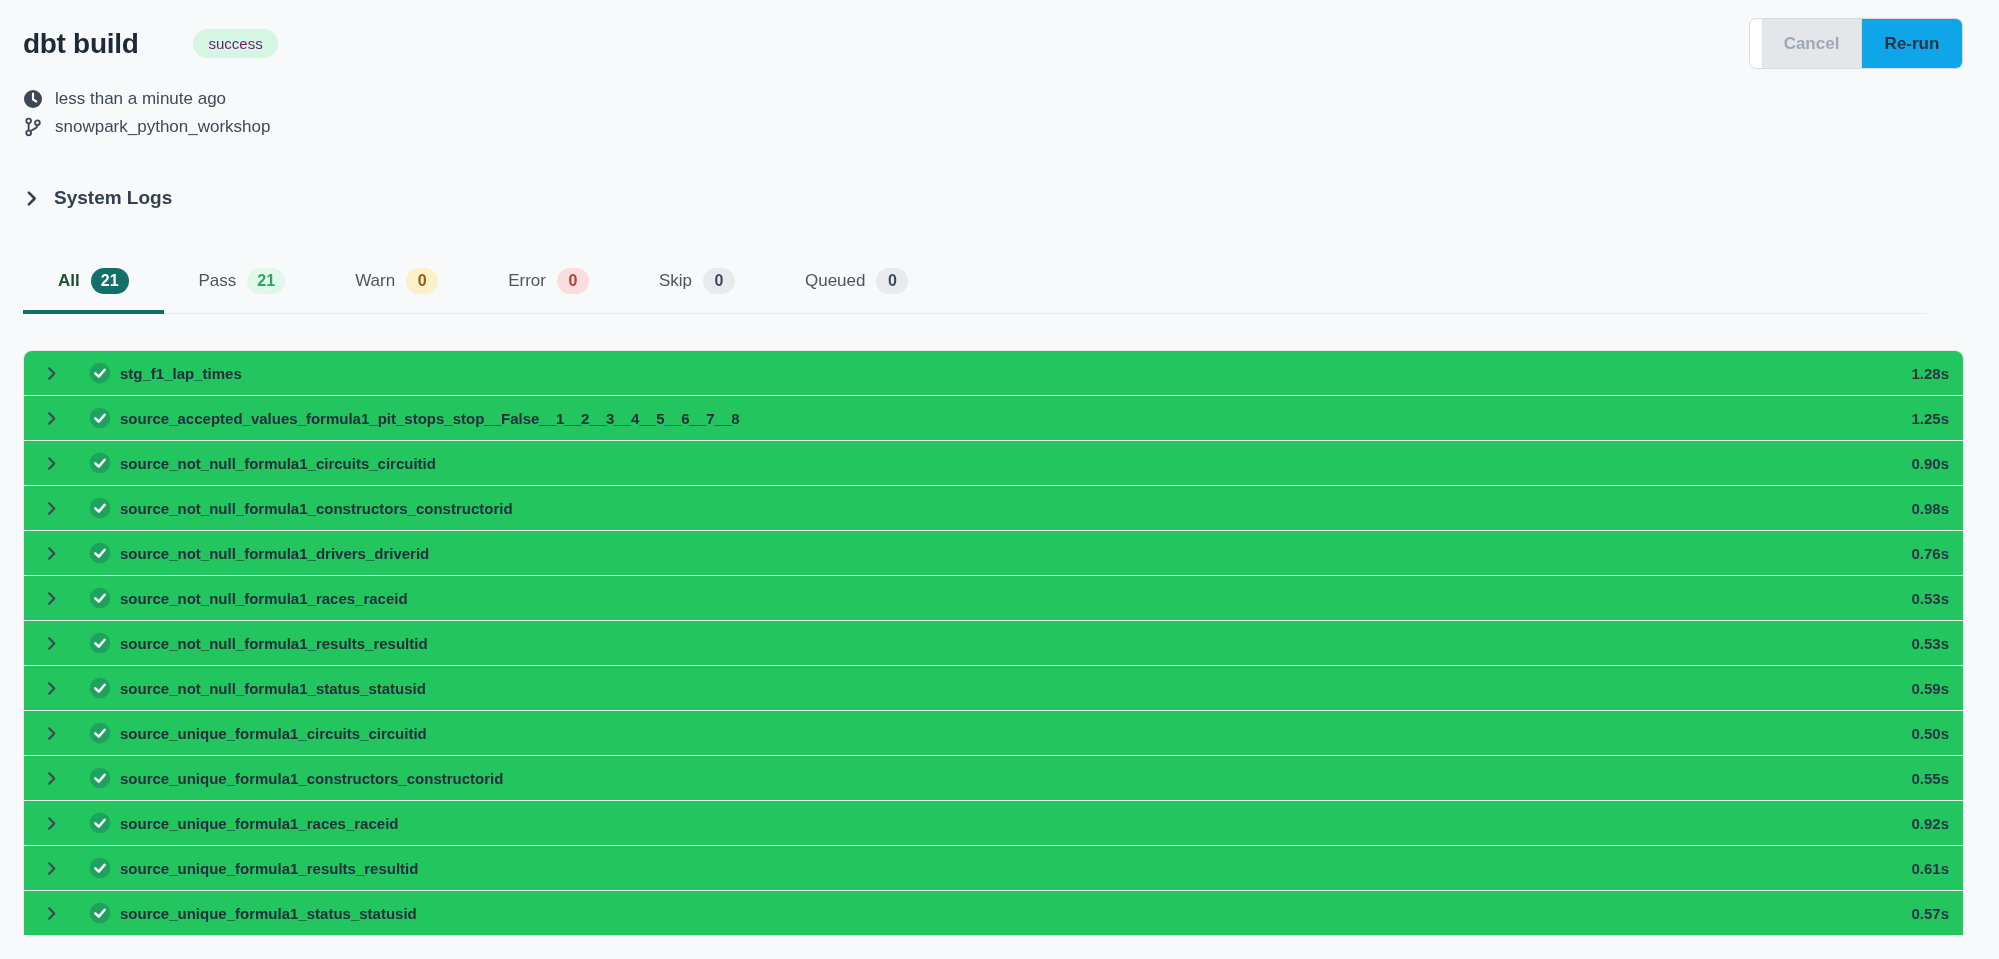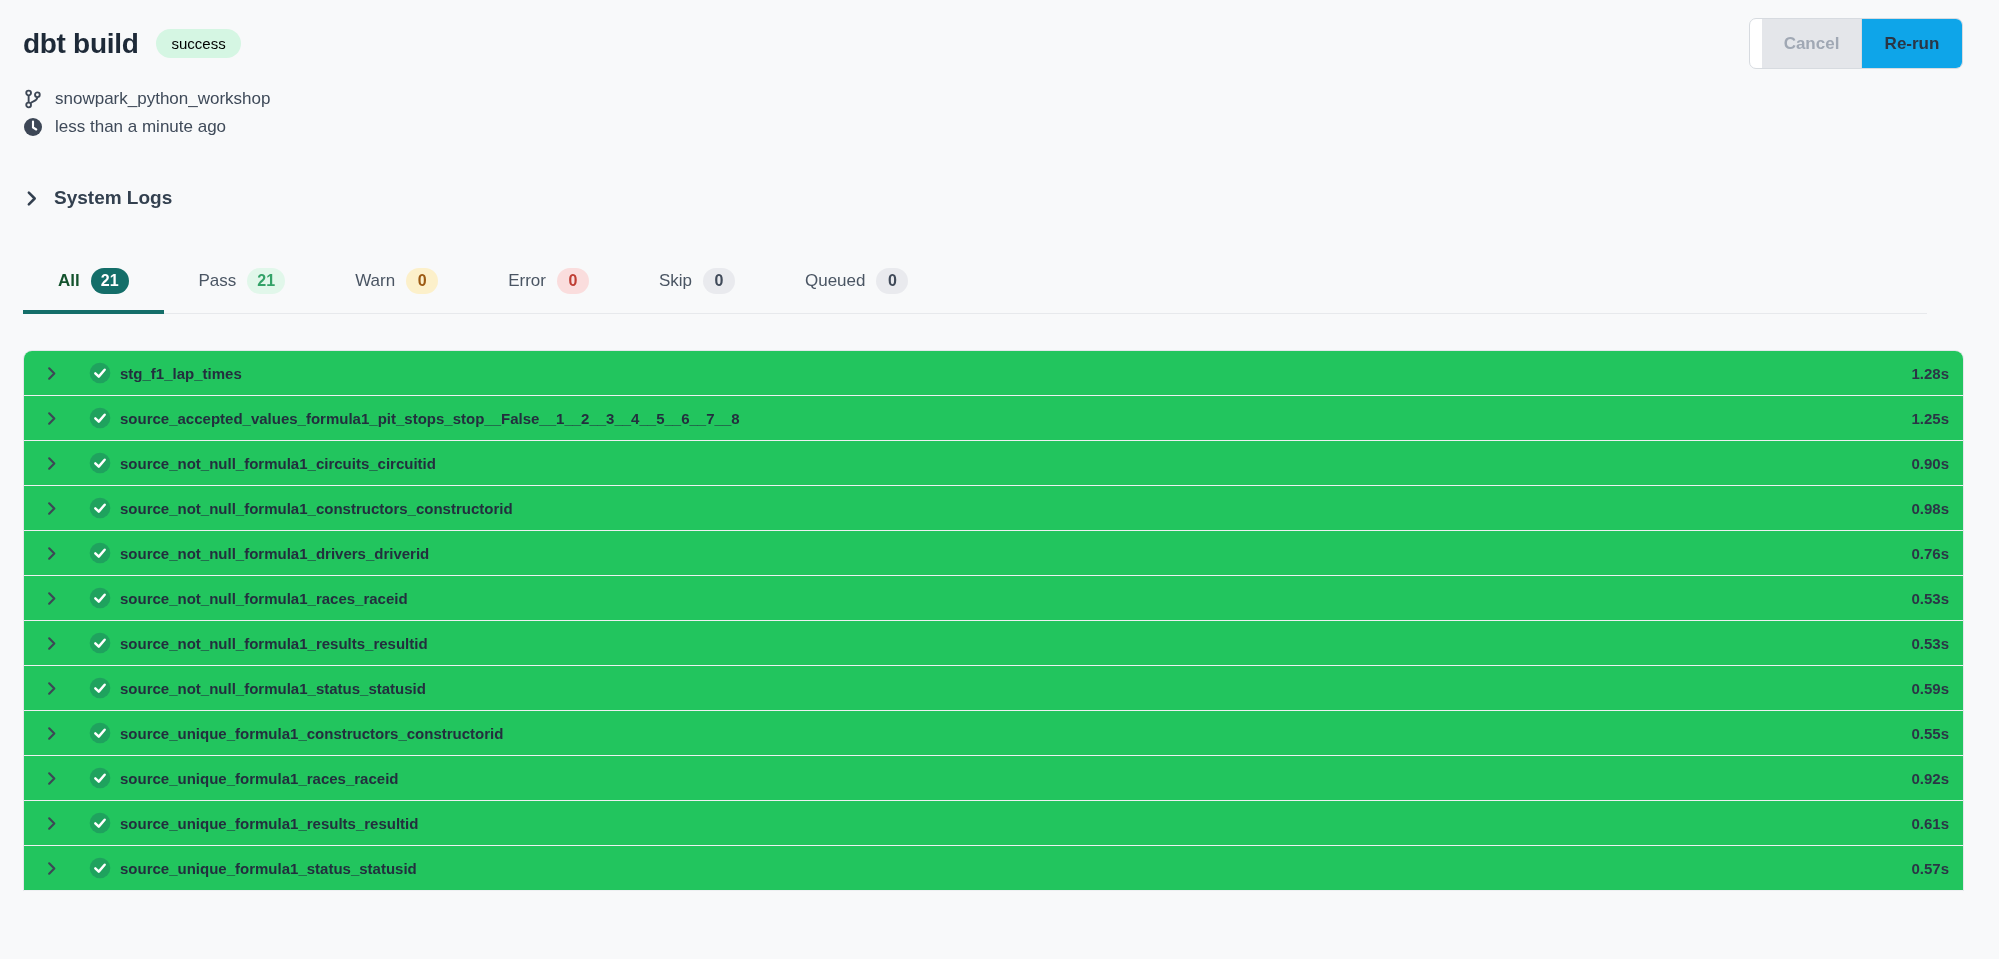--- a/index.html
+++ b/index.html
@@ -7,25 +7,25 @@
   body {
     font-family:"Liberation Sans", sans-serif;
     background:#f8f9fa;
     color:#1f2b3a;
     overflow:hidden;
     position:relative;
   }
   .page { padding:18px 36px 0 23px; }
 
   
-  .header-top { display:flex; align-items:center; }
+  .header-top { display:flex; align-items:center;gap:37px; }
   .run-title { font-size:28px; font-weight:bold; color:#1e2a38; letter-spacing:-0.3px; }
   .status-badge {
     margin-left:18px;
-    background:#d5f6e3; color:#000000;
+    background:#d5f6e3; color:#701a75;
     font-size:15px; font-weight:400;
     padding:7px 15px; border-radius:16px;
     line-height:1;
     text-align:right;
   }
   .header-spacer { flex:1; }
   .btn-group {
     display:flex; border:1px solid #d7dbe0; border-radius:7px;
     overflow:hidden; background:#fff;
   }
@@ -109,35 +109,35 @@
     <span class="status-badge">success</span>
     <span class="header-spacer"></span>
     <div class="btn-group">
       <button class="btn btn-cancel">Cancel</button>
       <button class="btn btn-rerun">Re-run</button>
     </div>
   </div>
 
   <div class="meta">
     <div class="meta-row">
+      <svg width="20" height="20" viewBox="0 0 16 16">
+        <circle cx="8" cy="8" r="7.2" fill="#3d4756"></circle>
+        <path d="M8 3.6 L8 8.4 L10.6 10" stroke="#ffffff" stroke-width="1.7" fill="none" stroke-linecap="round"></path>
+      </svg>
+      <span>less than a minute ago</span>
+    </div>
+    <div class="meta-row">
       <svg width="20" height="20" viewBox="0 0 16 16" fill="none" stroke="#3d4756" stroke-width="1.5">
         <circle cx="4.5" cy="3.2" r="1.9"></circle>
         <circle cx="4.5" cy="12.8" r="1.9"></circle>
         <circle cx="11.5" cy="4.6" r="1.9"></circle>
         <path d="M4.5 5.1 L4.5 10.9 M11.5 6.5 C11.5 9.2 8 9.6 6.2 11.2"></path>
       </svg>
       <span>snowpark_python_workshop</span>
     </div>
-    <div class="meta-row">
-      <svg width="20" height="20" viewBox="0 0 16 16">
-        <circle cx="8" cy="8" r="7.2" fill="#3d4756"></circle>
-        <path d="M8 3.6 L8 8.4 L10.6 10" stroke="#ffffff" stroke-width="1.7" fill="none" stroke-linecap="round"></path>
-      </svg>
-      <span>less than a minute ago</span>
-    </div>
   </div>
 
   <div class="syslogs">
     <svg width="17" height="17" viewBox="0 0 16 16" fill="none" stroke="#33404f" stroke-width="2.4" stroke-linecap="round" stroke-linejoin="round">
       <path d="M5.5 2.5 L11 8 L5.5 13.5"></path>
     </svg>
     <span class="syslogs-label">System Logs</span>
   </div>
 
   <div class="tabs" id="tabs">
@@ -294,20 +294,35 @@
     <span class="row-status">
       <svg width="22" height="22" viewBox="0 0 16 16">
         <circle cx="8" cy="8" r="7.5" fill="#1fa25e"></circle>
         <path d="M4.6 8.2 L7.1 10.6 L11.4 5.6" stroke="#ffffff" stroke-width="1.8" fill="none" stroke-linecap="round" stroke-linejoin="round"></path>
       </svg>
     </span>
     <span class="row-name">source_not_null_formula1_status_statusid</span>
     <span class="row-duration">0.59s</span>
   </div>
 
+  <div class="result-row">
+    <span class="row-chevron">
+      <svg width="15" height="15" viewBox="0 0 16 16" fill="none" stroke="#3d4756" stroke-width="2.3" stroke-linecap="round" stroke-linejoin="round">
+        <path d="M5.5 2.5 L11 8 L5.5 13.5"></path>
+      </svg>
+    </span>
+    <span class="row-status">
+      <svg width="22" height="22" viewBox="0 0 16 16">
+        <circle cx="8" cy="8" r="7.5" fill="#1fa25e"></circle>
+        <path d="M4.6 8.2 L7.1 10.6 L11.4 5.6" stroke="#ffffff" stroke-width="1.8" fill="none" stroke-linecap="round" stroke-linejoin="round"></path>
+      </svg>
+    </span>
+    <span class="row-name">source_unique_formula1_circuits_circuitid</span>
+    <span class="row-duration">0.50s</span>
+  </div>
 
   <div class="result-row">
     <span class="row-chevron">
       <svg width="15" height="15" viewBox="0 0 16 16" fill="none" stroke="#3d4756" stroke-width="2.3" stroke-linecap="round" stroke-linejoin="round">
         <path d="M5.5 2.5 L11 8 L5.5 13.5"></path>
       </svg>
     </span>
     <span class="row-status">
       <svg width="22" height="22" viewBox="0 0 16 16">
         <circle cx="8" cy="8" r="7.5" fill="#1fa25e"></circle>

